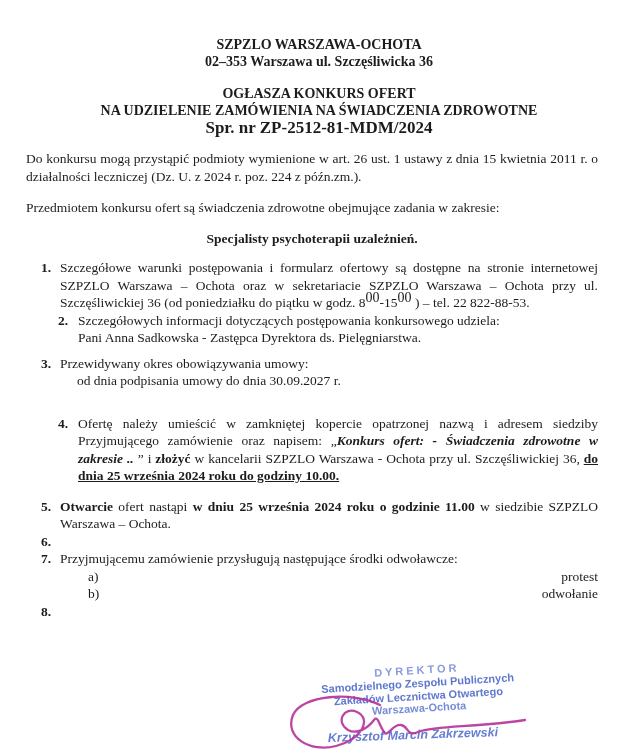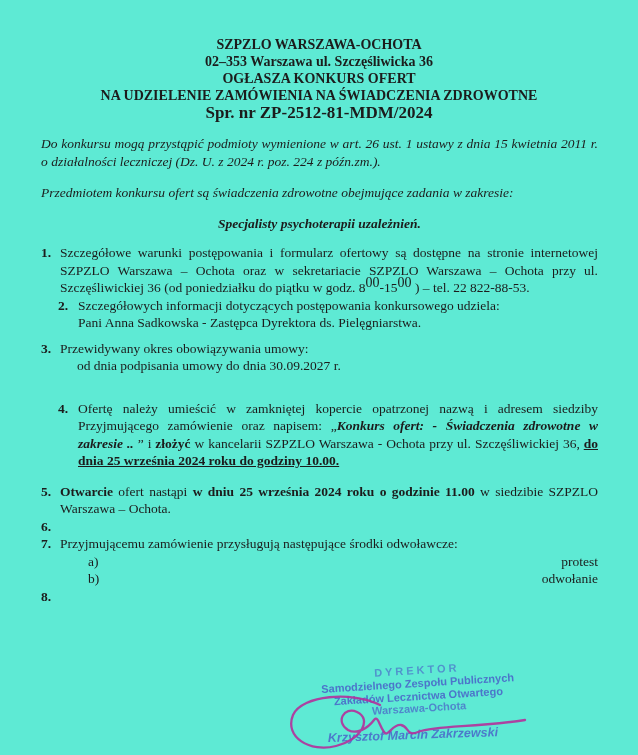--- a/index.html
+++ b/index.html
@@ -1,34 +1,34 @@
 <!DOCTYPE html>
 <html><head>
 <meta charset="utf-8">
 <style>
   html,body{margin:0;padding:0;background:#e8e8e8;}
   .page{
     position:relative;
     width:638px;height:755px;
     margin:0 auto;
-    background:#5eead4;
+    background:#ffffff;
     font-family:"Liberation Serif","DejaVu Serif",serif;
     color:#1c1c1c;
     font-size:13.5px;
     line-height:17.5px;
     overflow:hidden;
     box-sizing:border-box;
     padding-top:36px;
   }
   .center{text-align:center;}
   .hdr-org,.hdr-addr{font-weight:bold;font-size:14px;line-height:17px;}
   .hdr-title{font-weight:bold;font-size:14px;line-height:17px;}
-  .hdr-title-block{margin-top:0;}
+  .hdr-title-block{margin-top:15px;}
   .hdr-case{font-weight:bold;font-size:17px;line-height:18px;}
-  .para{margin:0 40px 0 41px;text-align:justify;font-style:italic;}
+  .para{margin:0 40px 0 26px;text-align:justify;}
   .para1{margin-top:13px;}
   .para2{margin-top:14px;}
   .subject{margin-top:13px;font-weight:bold;text-align:center;}
   .list{margin-top:12px;}
   .list-group{margin:0;}
   .lg1{margin-top:8px;}
   .lg2{margin-top:25px;}
   .lg3{margin-top:13px;}
   .item{display:flex;box-sizing:border-box;padding-right:40px;}
   .item .num{flex:0 0 19px;}

